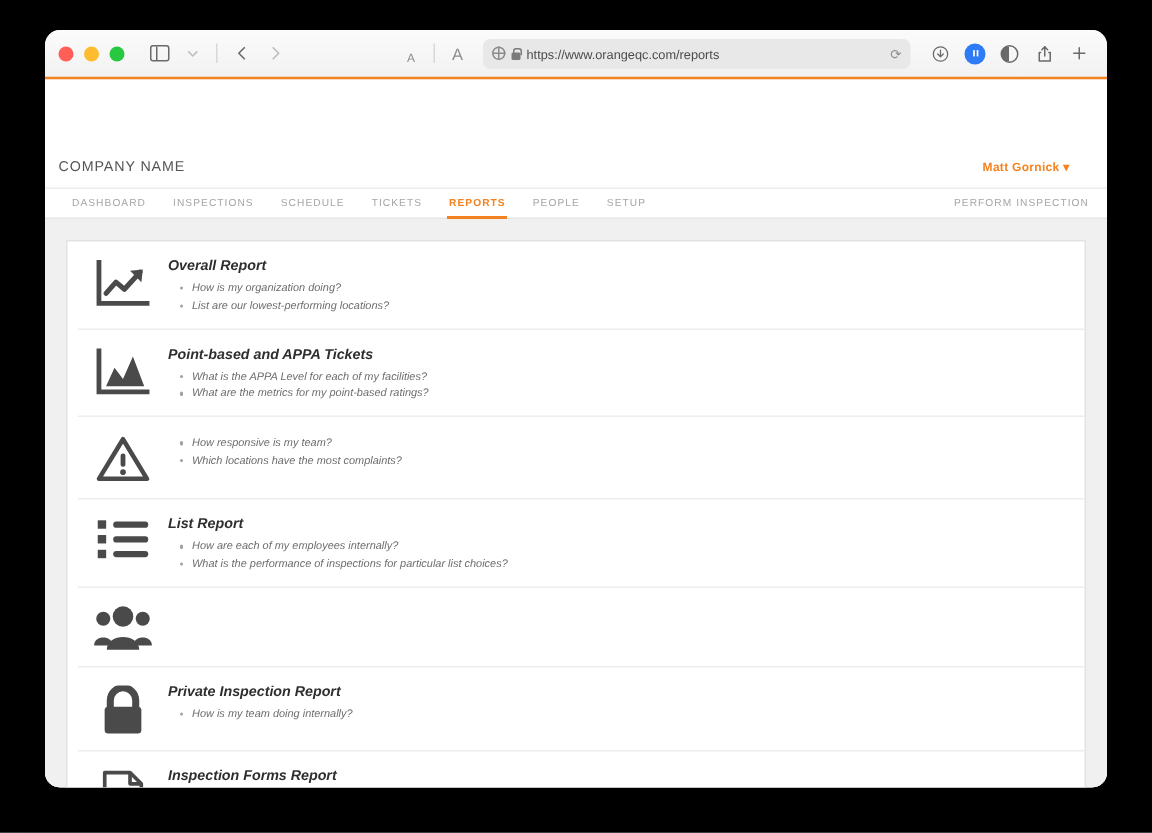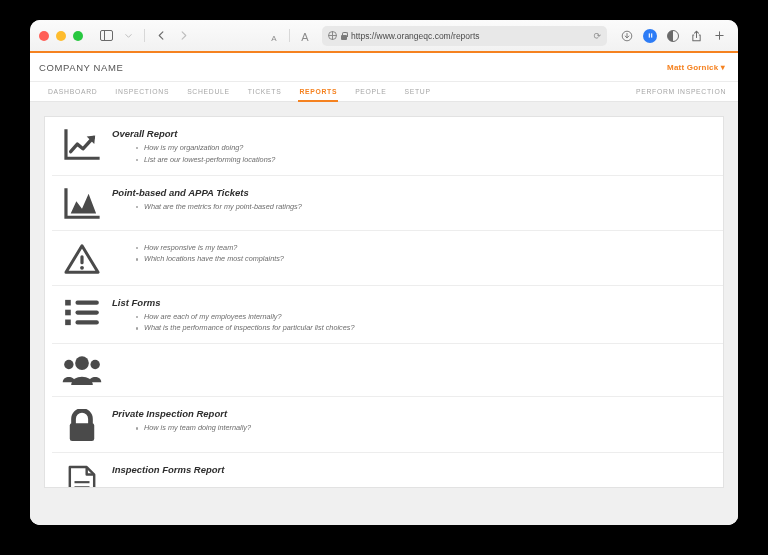--- a/index.html
+++ b/index.html
@@ -131,22 +131,23 @@
   .page {
     height: 472px;
     background: #fff;
     overflow: hidden;
     position: relative;
   }
 
   .app-header {
     height: 28px;
     display: flex; align-items: center;
-    padding: 0 13px 0 9px;
+    padding: 0 25px 0 9px;
     background: #fff;
+    margin-top: 44px;
   }
   .company-name {
     font-size: 9.5px; letter-spacing: 0.6px;
     color: #555; font-weight: 400;
   }
   .user-menu {
     margin-left: auto;
     font-size: 8px; color: #f58220; font-weight: bold;
     letter-spacing: 0.2px;
   }
@@ -208,21 +209,21 @@
     display: flex; align-items: center; justify-content: center;
     padding-top: 2px;
   }
   .icon-cell svg { display: block; }
 
   .text-cell { padding-top: 1px; }
   .report-title {
     font-size: 9.5px; font-weight: bold; color: #2e2e2e;
     margin-bottom: 3px;
   }
-  .q-list { list-style: none; margin-left: 32px; }
+  .q-list { list-style: none; margin-left: 16px; }
   .q-item {
     font-size: 7.3px; color: #6d6d6d;
     line-height: 1.62;
     position: relative;
   }
   .q-item::before {
     content: "";
     position: absolute; left: -8px; top: 5px;
     width: 2.4px; height: 2.4px; border-radius: 50%;
     background: #a0a0a0;
@@ -351,20 +352,21 @@
         <div class="report-row">
           <div class="icon-cell">
             <svg width="38" height="33" viewBox="0 0 40 35">
               <path d="M3 2 L3 31 L37 31" stroke="#4a4a4a" stroke-width="3.4" fill="none" stroke-linecap="square"></path>
               <path d="M8 27 L14 14 L20 22 L27 6 L35 27 Z" fill="#4a4a4a"></path>
             </svg>
           </div>
           <div class="text-cell">
             <div class="report-title">Point-based and APPA Tickets</div>
             <ul class="q-list">
+              <li class="q-item">What is the APPA Level for each of my facilities?</li>
               <li class="q-item">What are the metrics for my point-based ratings?</li>
             </ul>
           </div>
         </div>
 
         <div class="report-row">
           <div class="icon-cell">
             <svg width="38" height="33" viewBox="0 0 40 35">
               <path d="M20 3 L37 31 L3 31 Z" stroke="#4a4a4a" stroke-width="3.2" fill="none" stroke-linejoin="round"></path>
               <rect x="18.3" y="13" width="3.4" height="9.5" rx="1.6" fill="#4a4a4a"></rect>
@@ -384,21 +386,21 @@
             <svg width="38" height="29" viewBox="0 0 40 31">
               <rect x="2" y="2" width="6" height="6" fill="#4a4a4a"></rect>
               <rect x="2" y="12.5" width="6" height="6" fill="#4a4a4a"></rect>
               <rect x="2" y="23" width="6" height="6" fill="#4a4a4a"></rect>
               <rect x="13" y="2.8" width="25" height="4.5" rx="2.2" fill="#4a4a4a"></rect>
               <rect x="13" y="13.3" width="25" height="4.5" rx="2.2" fill="#4a4a4a"></rect>
               <rect x="13" y="23.8" width="25" height="4.5" rx="2.2" fill="#4a4a4a"></rect>
             </svg>
           </div>
           <div class="text-cell">
-            <div class="report-title">List Forms</div>
+            <div class="report-title">List Report</div>
             <ul class="q-list">
               <li class="q-item">How are each of my employees internally?</li>
               <li class="q-item">What is the performance of inspections for particular list choices?</li>
             </ul>
           </div>
         </div>
 
         <div class="report-row">
           <div class="icon-cell">
             <svg width="40" height="31" viewBox="0 0 42 33">

